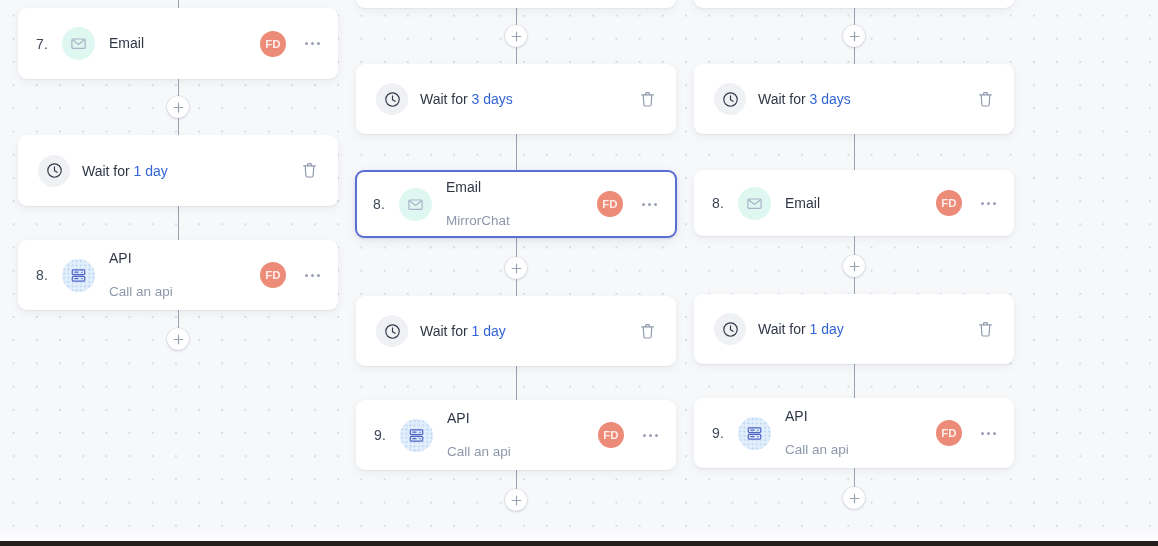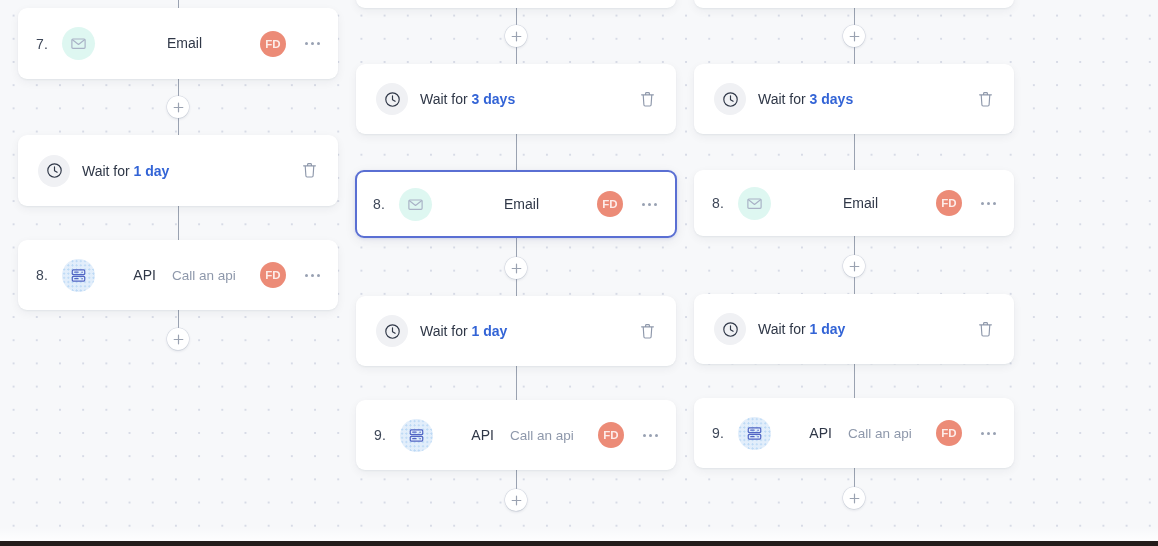--- a/index.html
+++ b/index.html
@@ -91,21 +91,21 @@
   .action-icon.email { background: #def7f1; }
   .action-icon.api {
     background: #e2eefb;
     background-image: radial-gradient(circle, #bcd9f5 0.9px, transparent 1px);
     background-size: 4.2px 4.2px;
   }
   .action-text {
     flex: 1 1 auto;
     min-width: 0;
     display: flex;
-    flex-direction: row;
+    flex-direction: column;
     justify-content: center;
     gap: 16px;
   }
   .action-title {
     font-size: 14px;
     color: #2f3747;
     line-height: 17px;
     white-space: nowrap;
   }
   .action-sub {
@@ -155,21 +155,21 @@
     align-items: center;
     justify-content: center;
     margin-right: 12px;
   }
   .wait-text {
     flex: 1 1 auto;
     font-size: 14px;
     color: #2f3747;
     white-space: nowrap;
   }
-  .wait-text .dur { color: #3364d6; font-weight: bold; }
+  .wait-text .dur { color: #3364d6; }
   .trash-btn {
     width: 22px;
     height: 22px;
     flex: 0 0 auto;
     display: flex;
     align-items: center;
     justify-content: center;
     cursor: pointer;
   }
 
@@ -293,20 +293,21 @@
     <div class="card action-card selected" style="left: 355px; top: 170px; width: 322px; height: 68px; padding: 0px 14px 0px 16px;">
       <span class="idx">8.</span>
       <span class="action-icon email">
         <svg width="17" height="17" viewBox="0 0 18 18" fill="none">
           <rect x="2" y="4.2" width="14" height="10" rx="1.1" stroke="#a9b2c6" stroke-width="1.25"></rect>
           <path d="M2.6 5.1l6.4 4.9 6.4-4.9" stroke="#a9b2c6" stroke-width="1.25" stroke-linecap="round" stroke-linejoin="round"></path>
         </svg>
       </span>
       <div class="action-text">
         <div class="action-title">Email</div>
+        <div class="action-sub">MirrorChat</div>
       </div>
       <div class="avatar" style="background: rgb(236, 139, 119);">FD</div>
       <div class="dots-btn">
         <i></i>
         <i></i>
         <i></i>
       </div>
     </div>
     <div class="card wait-card" style="left: 356px; top: 296px; width: 320px; height: 70px; padding: 0px 18px 0px 20px;">
       <span class="wait-icon">

